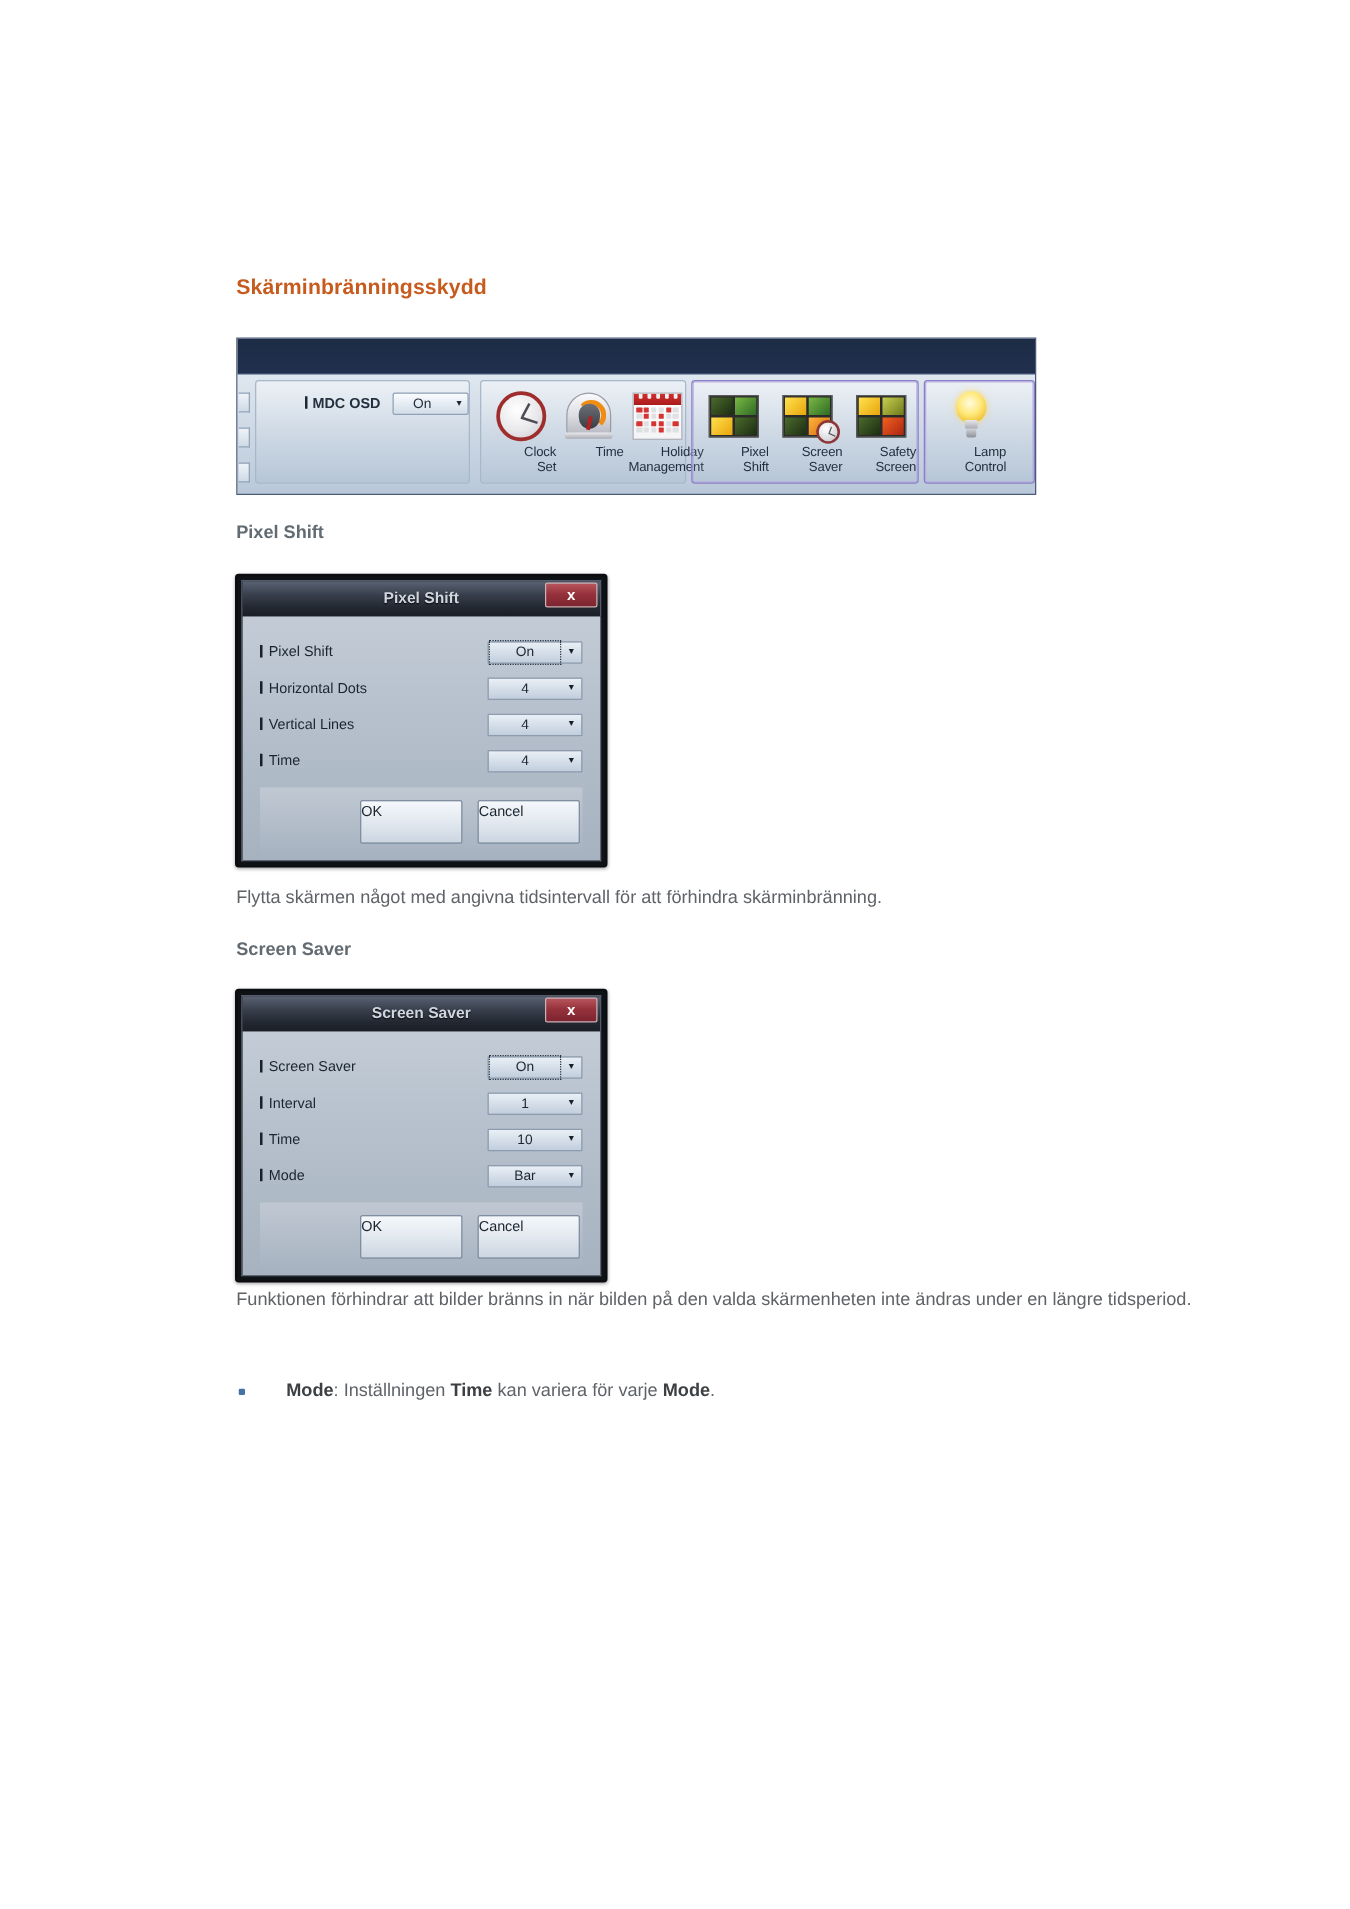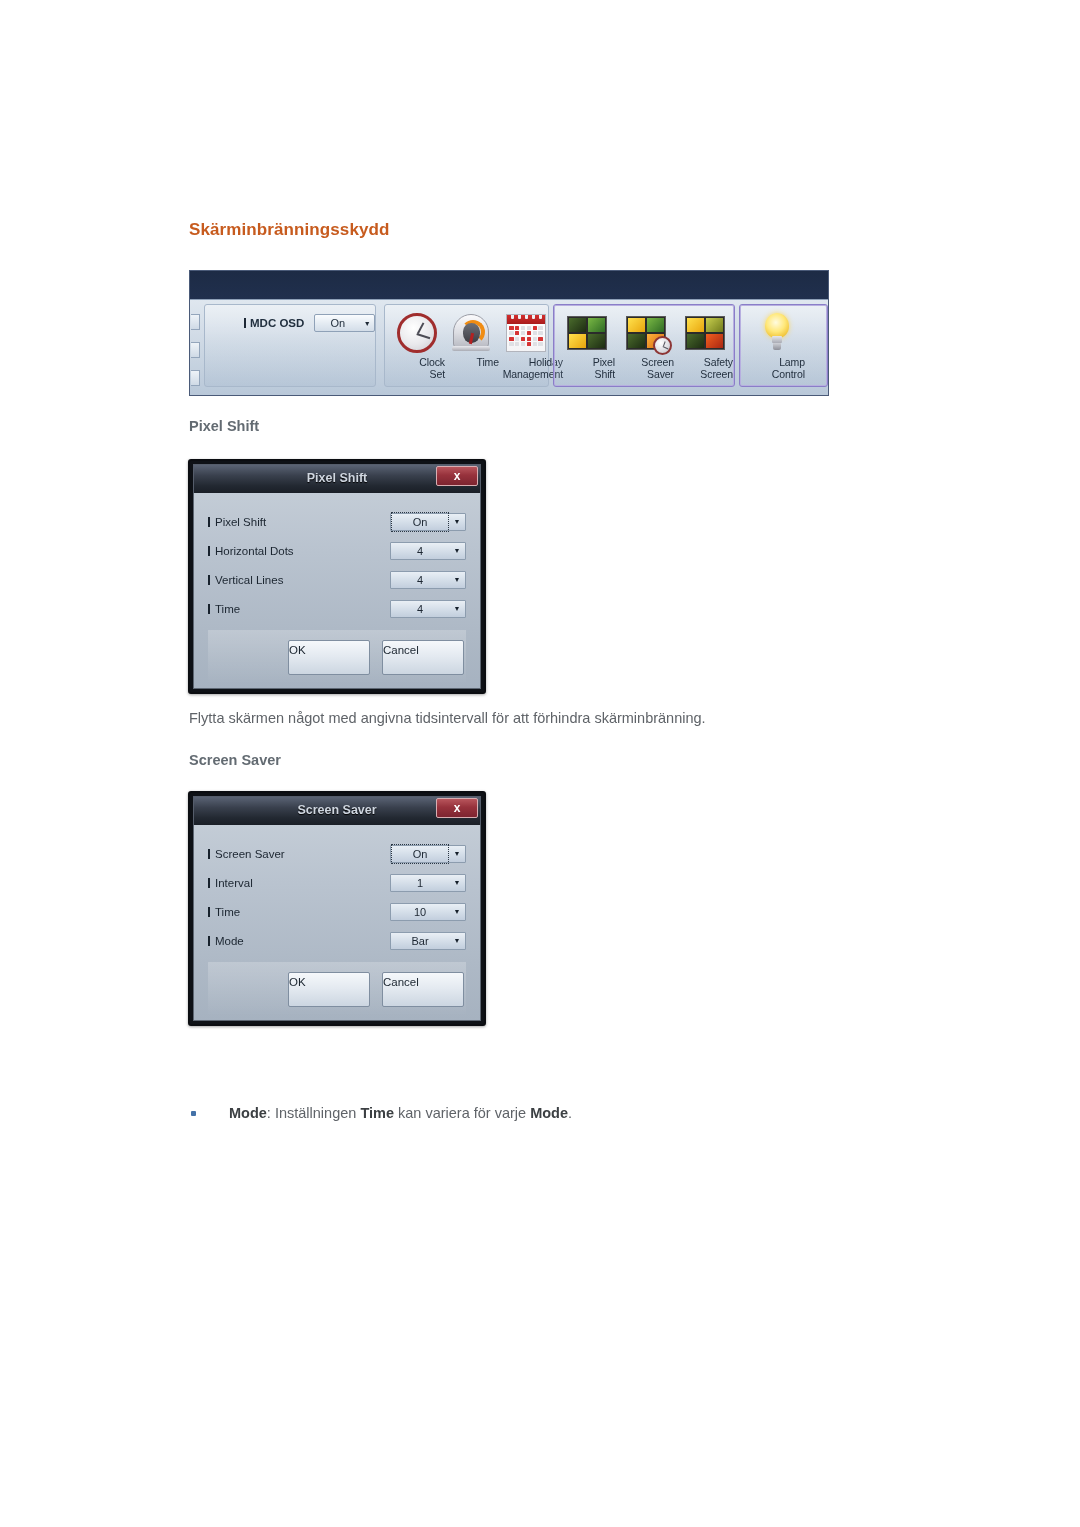--- a/index.html
+++ b/index.html
@@ -744,20 +744,21 @@
         </span>
       </div>
 
       <div class="dlg-footer">
         <div class="dlg-btn">OK</div>
         <div class="dlg-btn">Cancel</div>
       </div>
     </div>
   </div>
 
+  <div class="para" id="p-screen">Funktionen förhindrar att bilder bränns in när bilden på den valda skärmenheten inte ändras under en längre tidsperiod.</div>
 
   <div class="bullets">
     <div class="bullet">
       <span class="dot"></span>
       <span><b>Mode</b><span>: Inställningen </span><b>Time</b><span> kan variera för varje </span><b>Mode</b><span>.</span></span>
     </div>
   </div>
 
 </div>
 

